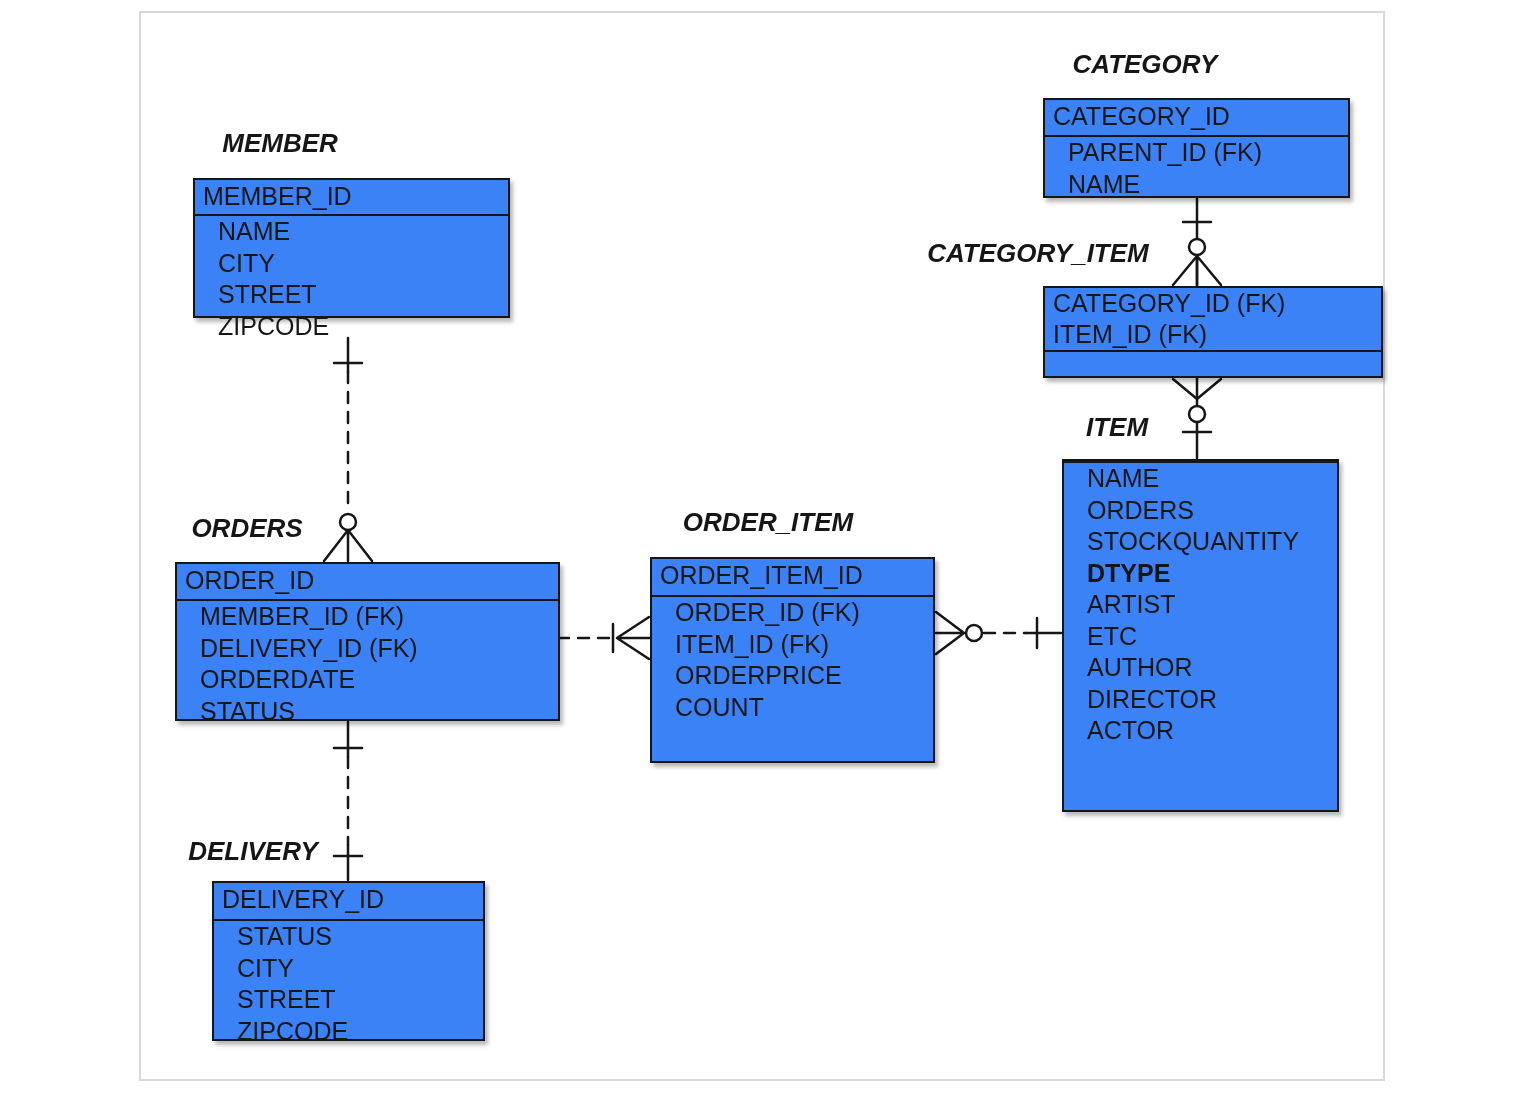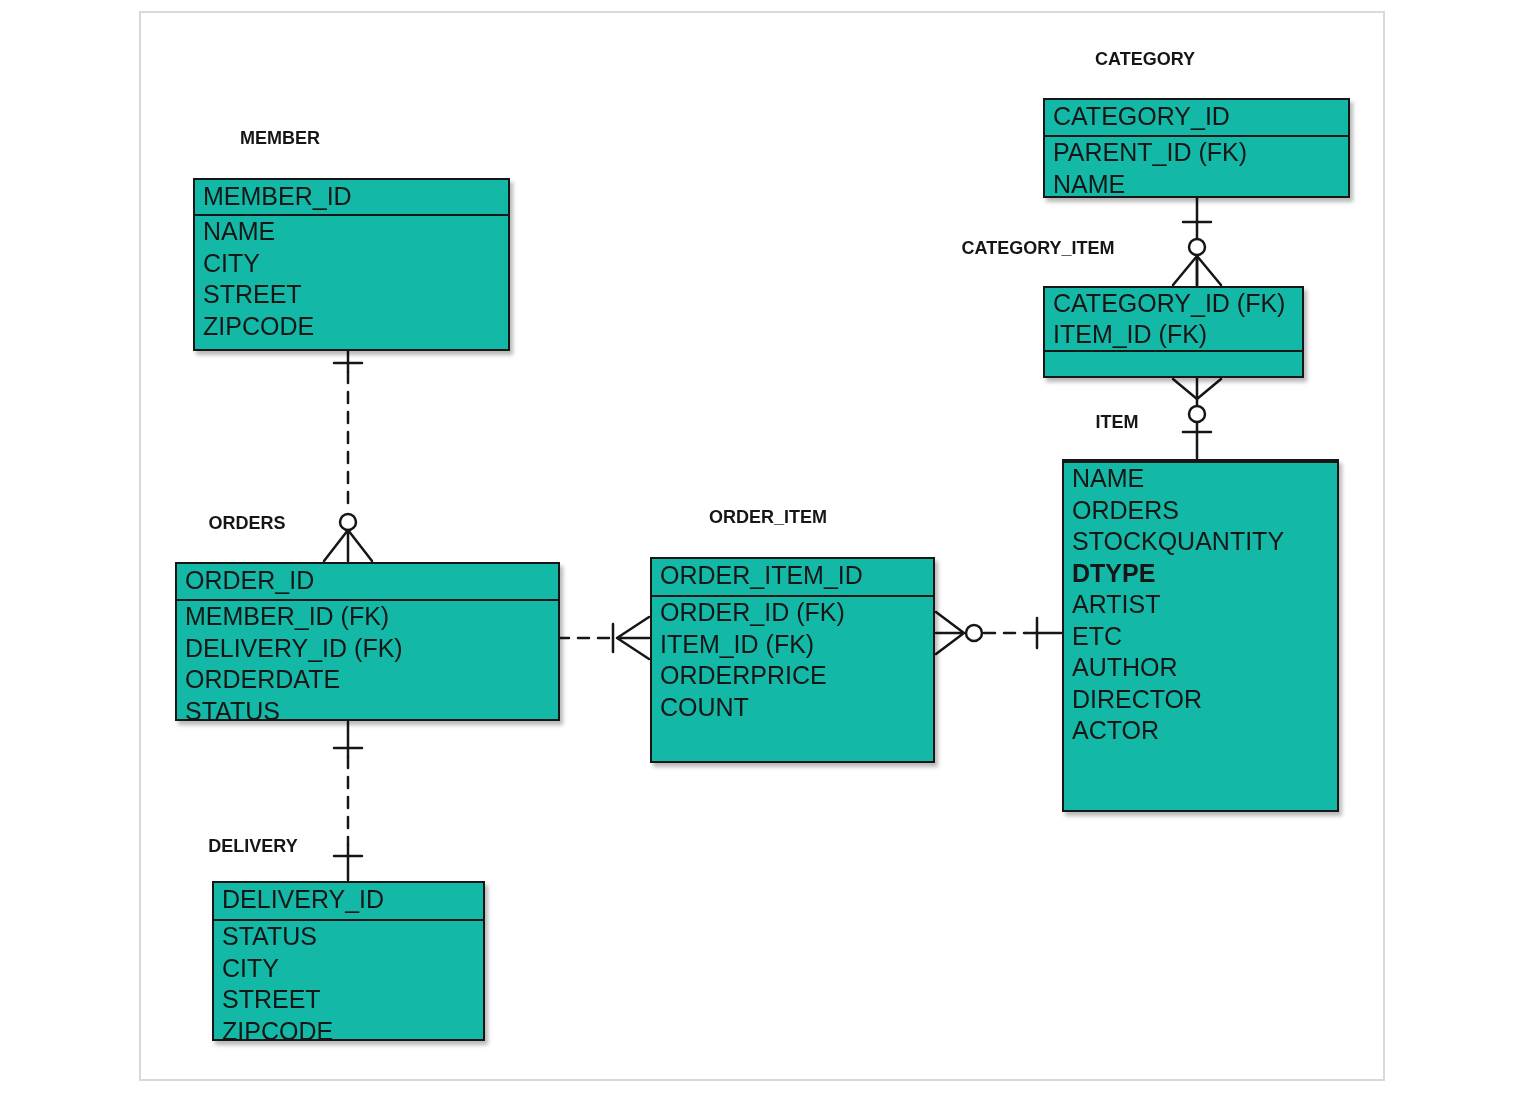--- a/index.html
+++ b/index.html
@@ -8,34 +8,34 @@
     position:relative; width:1516px; height:1108px;
     font-family:"Liberation Sans", sans-serif;
     color:#161616; background:#ffffff; overflow:hidden;
   }
   .frame {
     position:absolute; left:139px; top:11px; width:1246px; height:1070px;
     border:2px solid #d9d9d9; background:#ffffff;
   }
   .connectors { position:absolute; left:0; top:0; width:1516px; height:1108px; }
   .entity {
-    position:absolute; background:#14b8a6;
+    position:absolute; background:#3b82f6;
     border:2.5px solid #161616;
     box-shadow:3px 4px 4px rgba(0,0,0,0.28);
     display:flex; flex-direction:column;
     font-size:25px; line-height:31.5px;
   }
   .pk-section { flex:none; }
-  .attr-section { flex:1; border-top:2.5px solid #161616; }
+  .attr-section { flex:1; border-top:2.5px solid #161616;padding-left:15px; }
   .row { padding-left:8px; white-space:nowrap; overflow:visible; }
   .pk-section .row.pk-single { line-height:32px; }
   .bold { font-weight:bold; }
   .entity-title {
     position:absolute; transform:translateX(-50%);
-    font-weight:bold; font-size:18px; white-space:nowrap;
+    font-weight:bold; font-size:26px; white-space:nowrap;font-style:italic;
   }
 </style>
 </head>
 <body>
 
 <div class="canvas">
   <div class="frame"></div>
 
   <svg class="connectors" viewBox="0 0 1516 1108" fill="none" stroke="#161616" stroke-width="2.5" stroke-linecap="round">
 
@@ -87,21 +87,21 @@
   </svg>
 
   <div class="entity-title" style="left:280px;top:128px">MEMBER</div>
   <div class="entity-title" style="left:247px;top:513px">ORDERS</div>
   <div class="entity-title" style="left:768px;top:507px">ORDER_ITEM</div>
   <div class="entity-title" style="left:1117px;top:412px">ITEM</div>
   <div class="entity-title" style="left:1145px;top:49px">CATEGORY</div>
   <div class="entity-title" style="left:1038px;top:238px">CATEGORY_ITEM</div>
   <div class="entity-title" style="left:253px;top:836px">DELIVERY</div>
 
-  <div class="entity" style="left:193px;top:178px;width:317px;height:173px">
+  <div class="entity" style="left:193px;top:178px;width:317px;height:140px">
     <div class="pk-section" style="height:34px">
       <div class="row pk-single">MEMBER_ID</div>
     </div>
     <div class="attr-section">
       <div class="row">NAME</div>
       <div class="row">CITY</div>
       <div class="row">STREET</div>
       <div class="row">ZIPCODE</div>
     </div>
   </div>
@@ -147,21 +147,21 @@
   <div class="entity" style="left:1043px;top:98px;width:307px;height:100px">
     <div class="pk-section" style="height:35px">
       <div class="row pk-single">CATEGORY_ID</div>
     </div>
     <div class="attr-section">
       <div class="row">PARENT_ID (FK)</div>
       <div class="row">NAME</div>
     </div>
   </div>
 
-  <div class="entity" style="left:1043px;top:286px;width:261px;height:92px">
+  <div class="entity" style="left:1043px;top:286px;width:340px;height:92px">
     <div class="pk-section" style="height:62px">
       <div class="row" style="line-height:31px">CATEGORY_ID (FK)</div>
       <div class="row" style="line-height:31px">ITEM_ID (FK)</div>
     </div>
     <div class="attr-section"></div>
   </div>
 
   <div class="entity" style="left:212px;top:881px;width:273px;height:160px">
     <div class="pk-section" style="height:36px">
       <div class="row pk-single">DELIVERY_ID</div>

